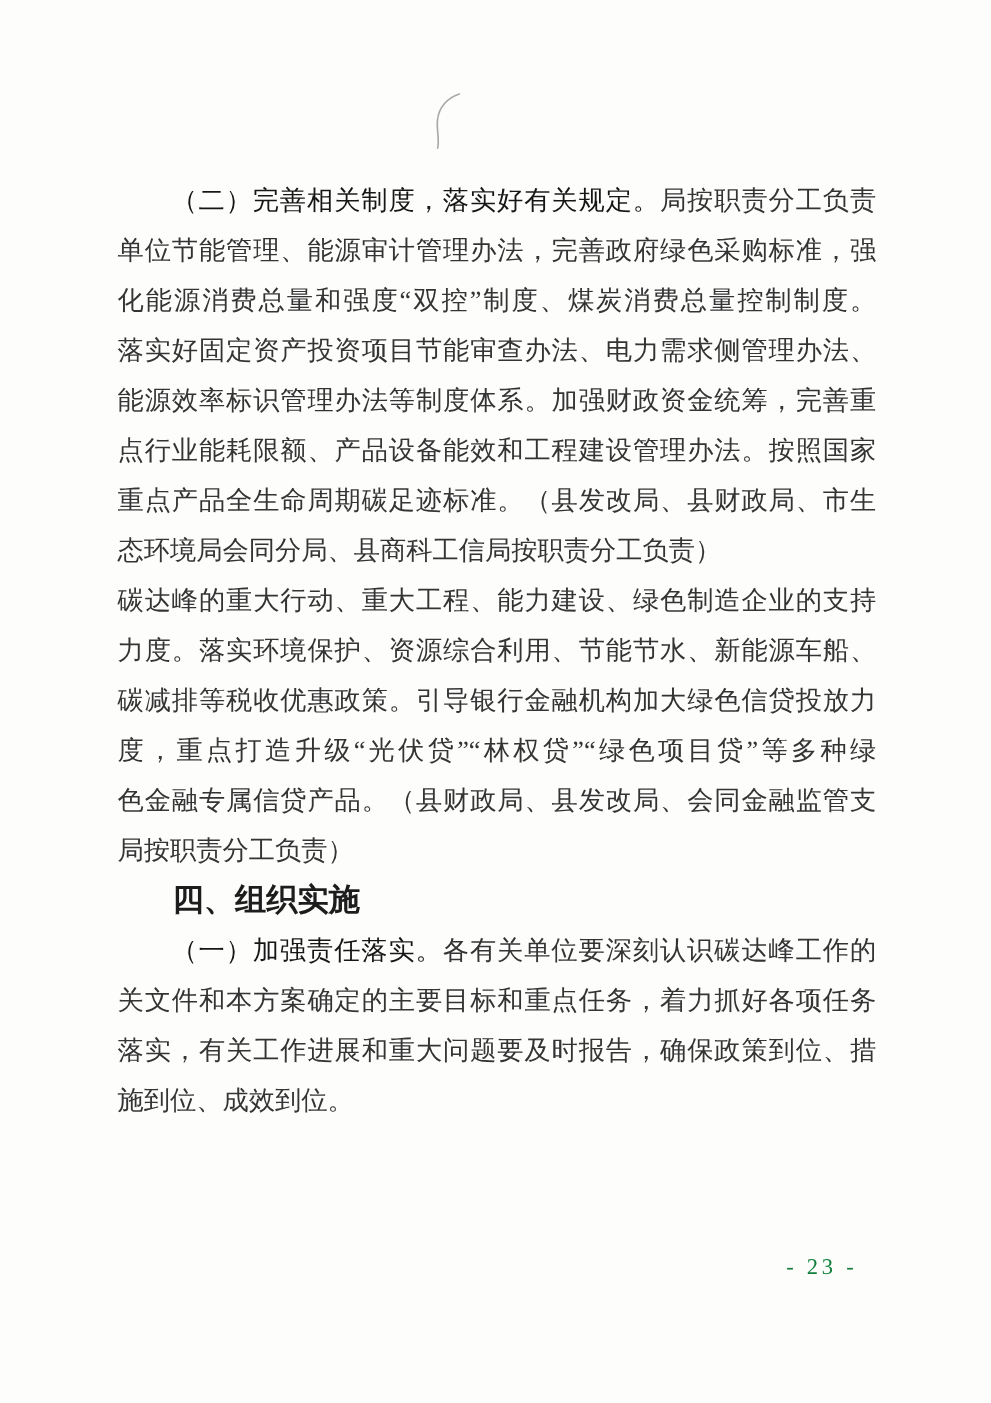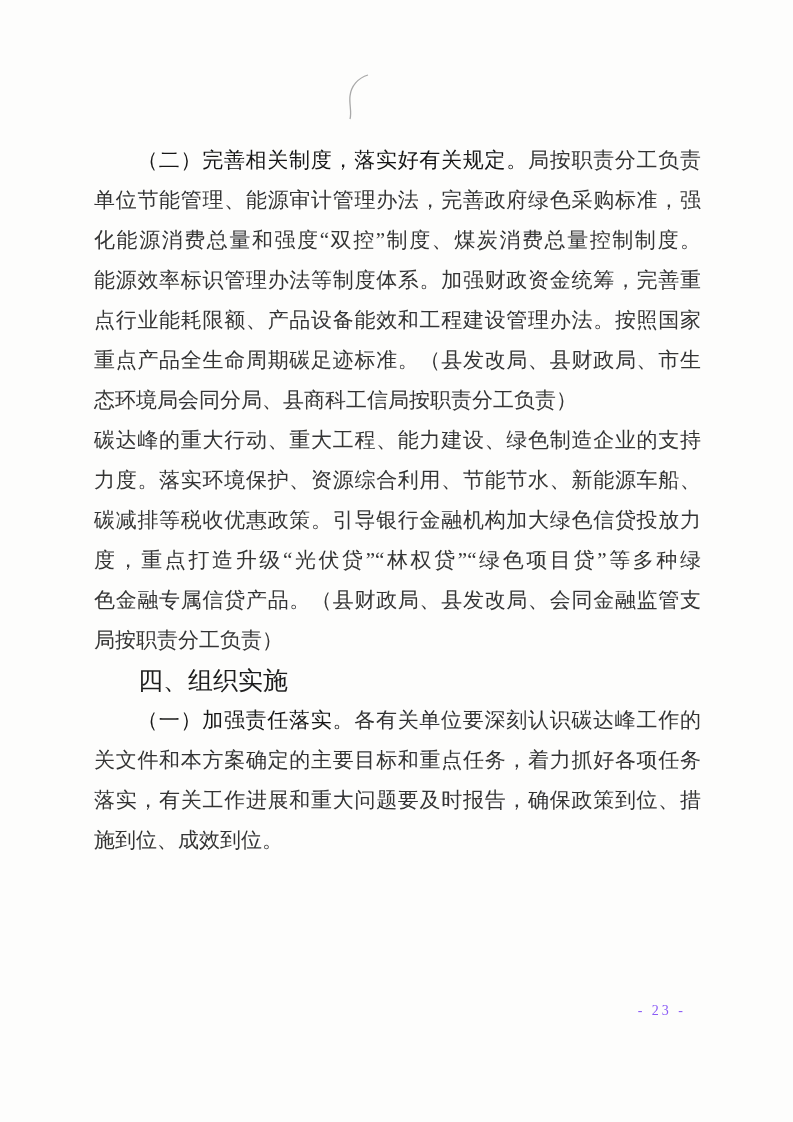--- a/index.html
+++ b/index.html
@@ -38,51 +38,52 @@
   .line.no-justify {
     text-align: right;
     text-align-last: left;
   }
   .lead {
     font-weight: 400;
     color: #161616;
   }
   .line.chapter {
     font-family: "Liberation Sans", sans-serif;
-    font-weight: 400;
+    font-weight: 700;
     font-size: 25px;
     color: #1d1d1d;
     text-align: left;
     text-align-last: left;
     padding-left: 44px;
   }
   .page-number {
     position: absolute;
     top: 1003px;
     right: 107px;
-    font-size: 14px;
+    font-size: 18px;
     letter-spacing: 3px;
-    color: #8b5cf6;
+    color: #15803d;
     font-family: "Liberation Serif", serif;
   }
 </style>
 </head>
 <body>
 
 <div class="page">
 
   <svg class="scan-mark" viewBox="0 0 26 50" xmlns="http://www.w3.org/2000/svg">
     <path d="M24 3 C14 6, 7 14, 6 24 C5 32, 8 40, 6 47" fill="none" stroke="#9a9a9a" stroke-width="1.3" opacity="0.85"></path>
   </svg>
 
   <div class="text-block">
 
     <div class="line indent"><span class="lead">（二）完善相关制度，落实好有关规定。</span><span>局按职责分工负责</span></div>
     <div class="line">单位节能管理、能源审计管理办法，完善政府绿色采购标准，强</div>
     <div class="line">化能源消费总量和强度“双控”制度、煤炭消费总量控制制度。</div>
+    <div class="line">落实好固定资产投资项目节能审查办法、电力需求侧管理办法、</div>
     <div class="line">能源效率标识管理办法等制度体系。加强财政资金统筹，完善重</div>
     <div class="line">点行业能耗限额、产品设备能效和工程建设管理办法。按照国家</div>
     <div class="line">重点产品全生命周期碳足迹标准。（县发改局、县财政局、市生</div>
     <div class="line no-justify">态环境局会同分局、县商科工信局按职责分工负责）</div>
 
     <div class="line">碳达峰的重大行动、重大工程、能力建设、绿色制造企业的支持</div>
     <div class="line">力度。落实环境保护、资源综合利用、节能节水、新能源车船、</div>
     <div class="line">碳减排等税收优惠政策。引导银行金融机构加大绿色信贷投放力</div>
     <div class="line">度，重点打造升级“光伏贷”“林权贷”“绿色项目贷”等多种绿</div>
     <div class="line">色金融专属信贷产品。（县财政局、县发改局、会同金融监管支</div>

